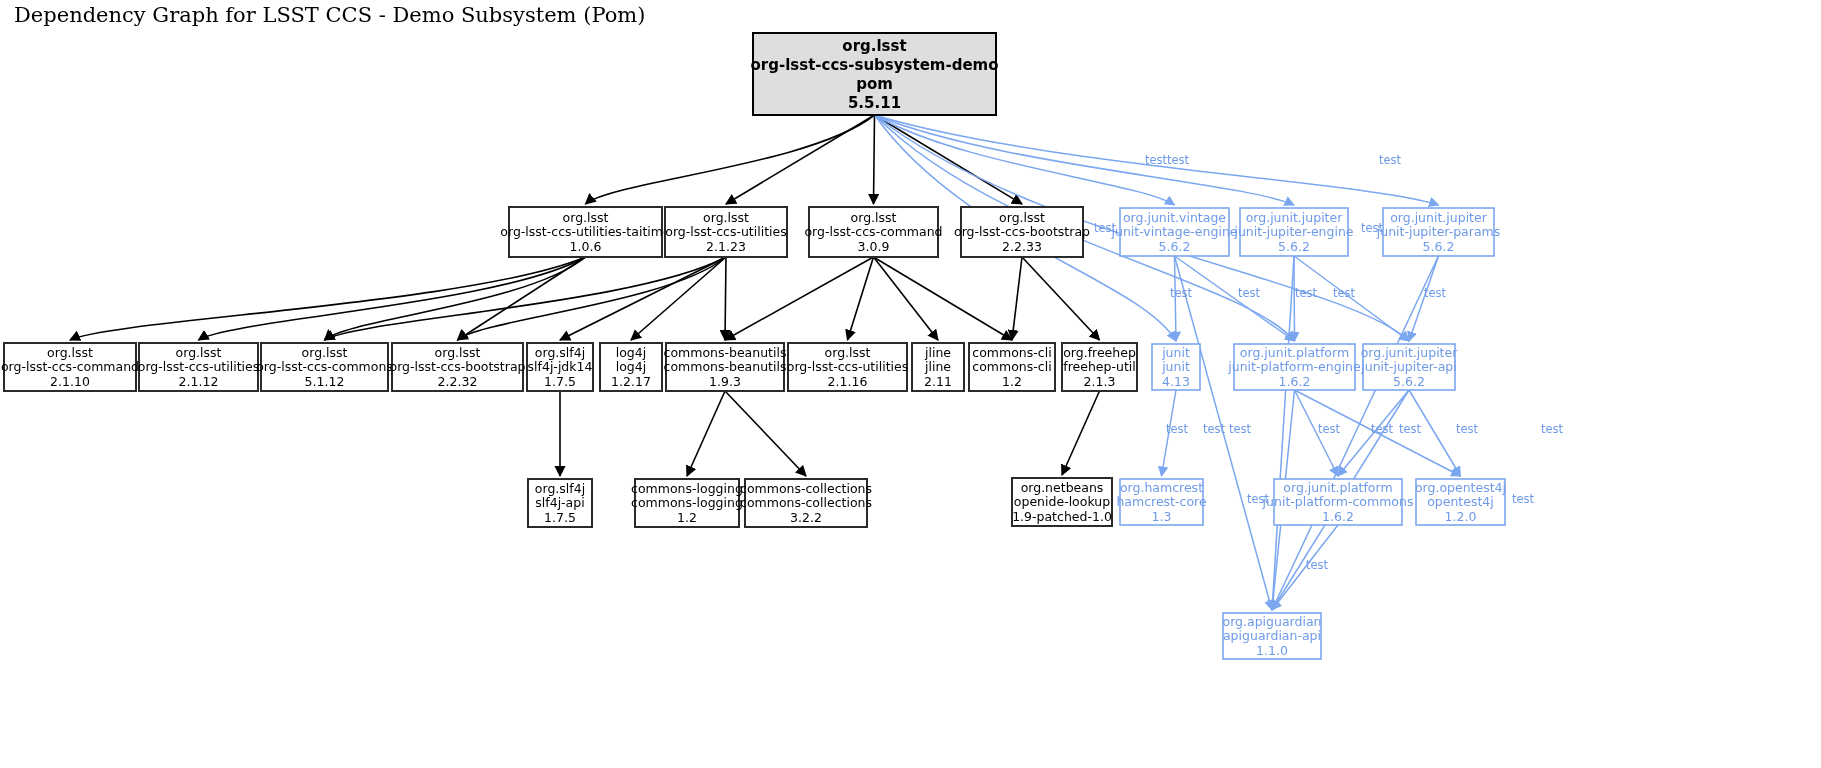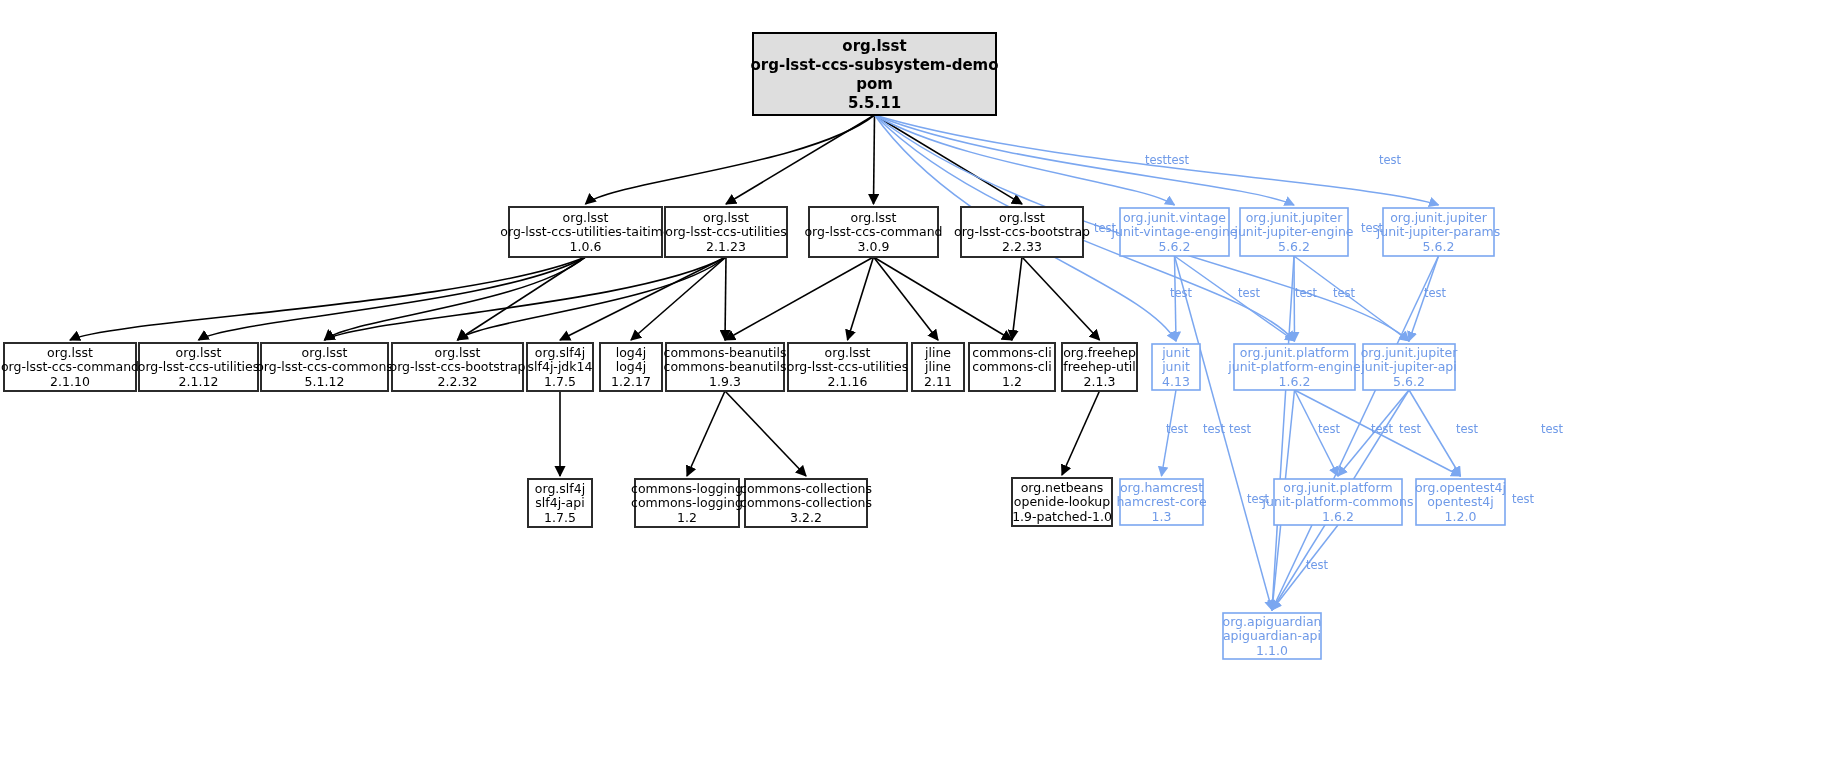--- a/index.html
+++ b/index.html
@@ -19,20 +19,21 @@
   .node-text.root-t{font-size:15px;font-weight:bold;}
   .node-text.test-t{fill:#6f9ae8;}
   .edge{fill:none;stroke:#000000;stroke-width:1.6;}
   .edge.test-edge{stroke:#7ba7f0;stroke-width:1.5;}
   .elabel{font-family:"DejaVu Sans",sans-serif;font-size:11.5px;fill:#6f9ae8;text-anchor:middle;}
 </style>
 </head>
 <body>
 
 <div id="stage">
+  <div id="title">Dependency Graph for LSST CCS - Demo Subsystem (Pom)</div>
   <svg id="graph" viewBox="0 0 1821 768" xmlns="http://www.w3.org/2000/svg">
     <defs>
       <marker id="arrow-black" viewBox="0 0 10 10" refX="9" refY="5" markerWidth="7" markerHeight="7" orient="auto-start-reverse">
         <path d="M 0 0 L 10 5 L 0 10 z" fill="#000000"></path>
       </marker>
       <marker id="arrow-blue" viewBox="0 0 10 10" refX="9" refY="5" markerWidth="7" markerHeight="7" orient="auto-start-reverse">
         <path d="M 0 0 L 10 5 L 0 10 z" fill="#7ba7f0"></path>
       </marker>
     </defs>
     <g id="edge-layer">

